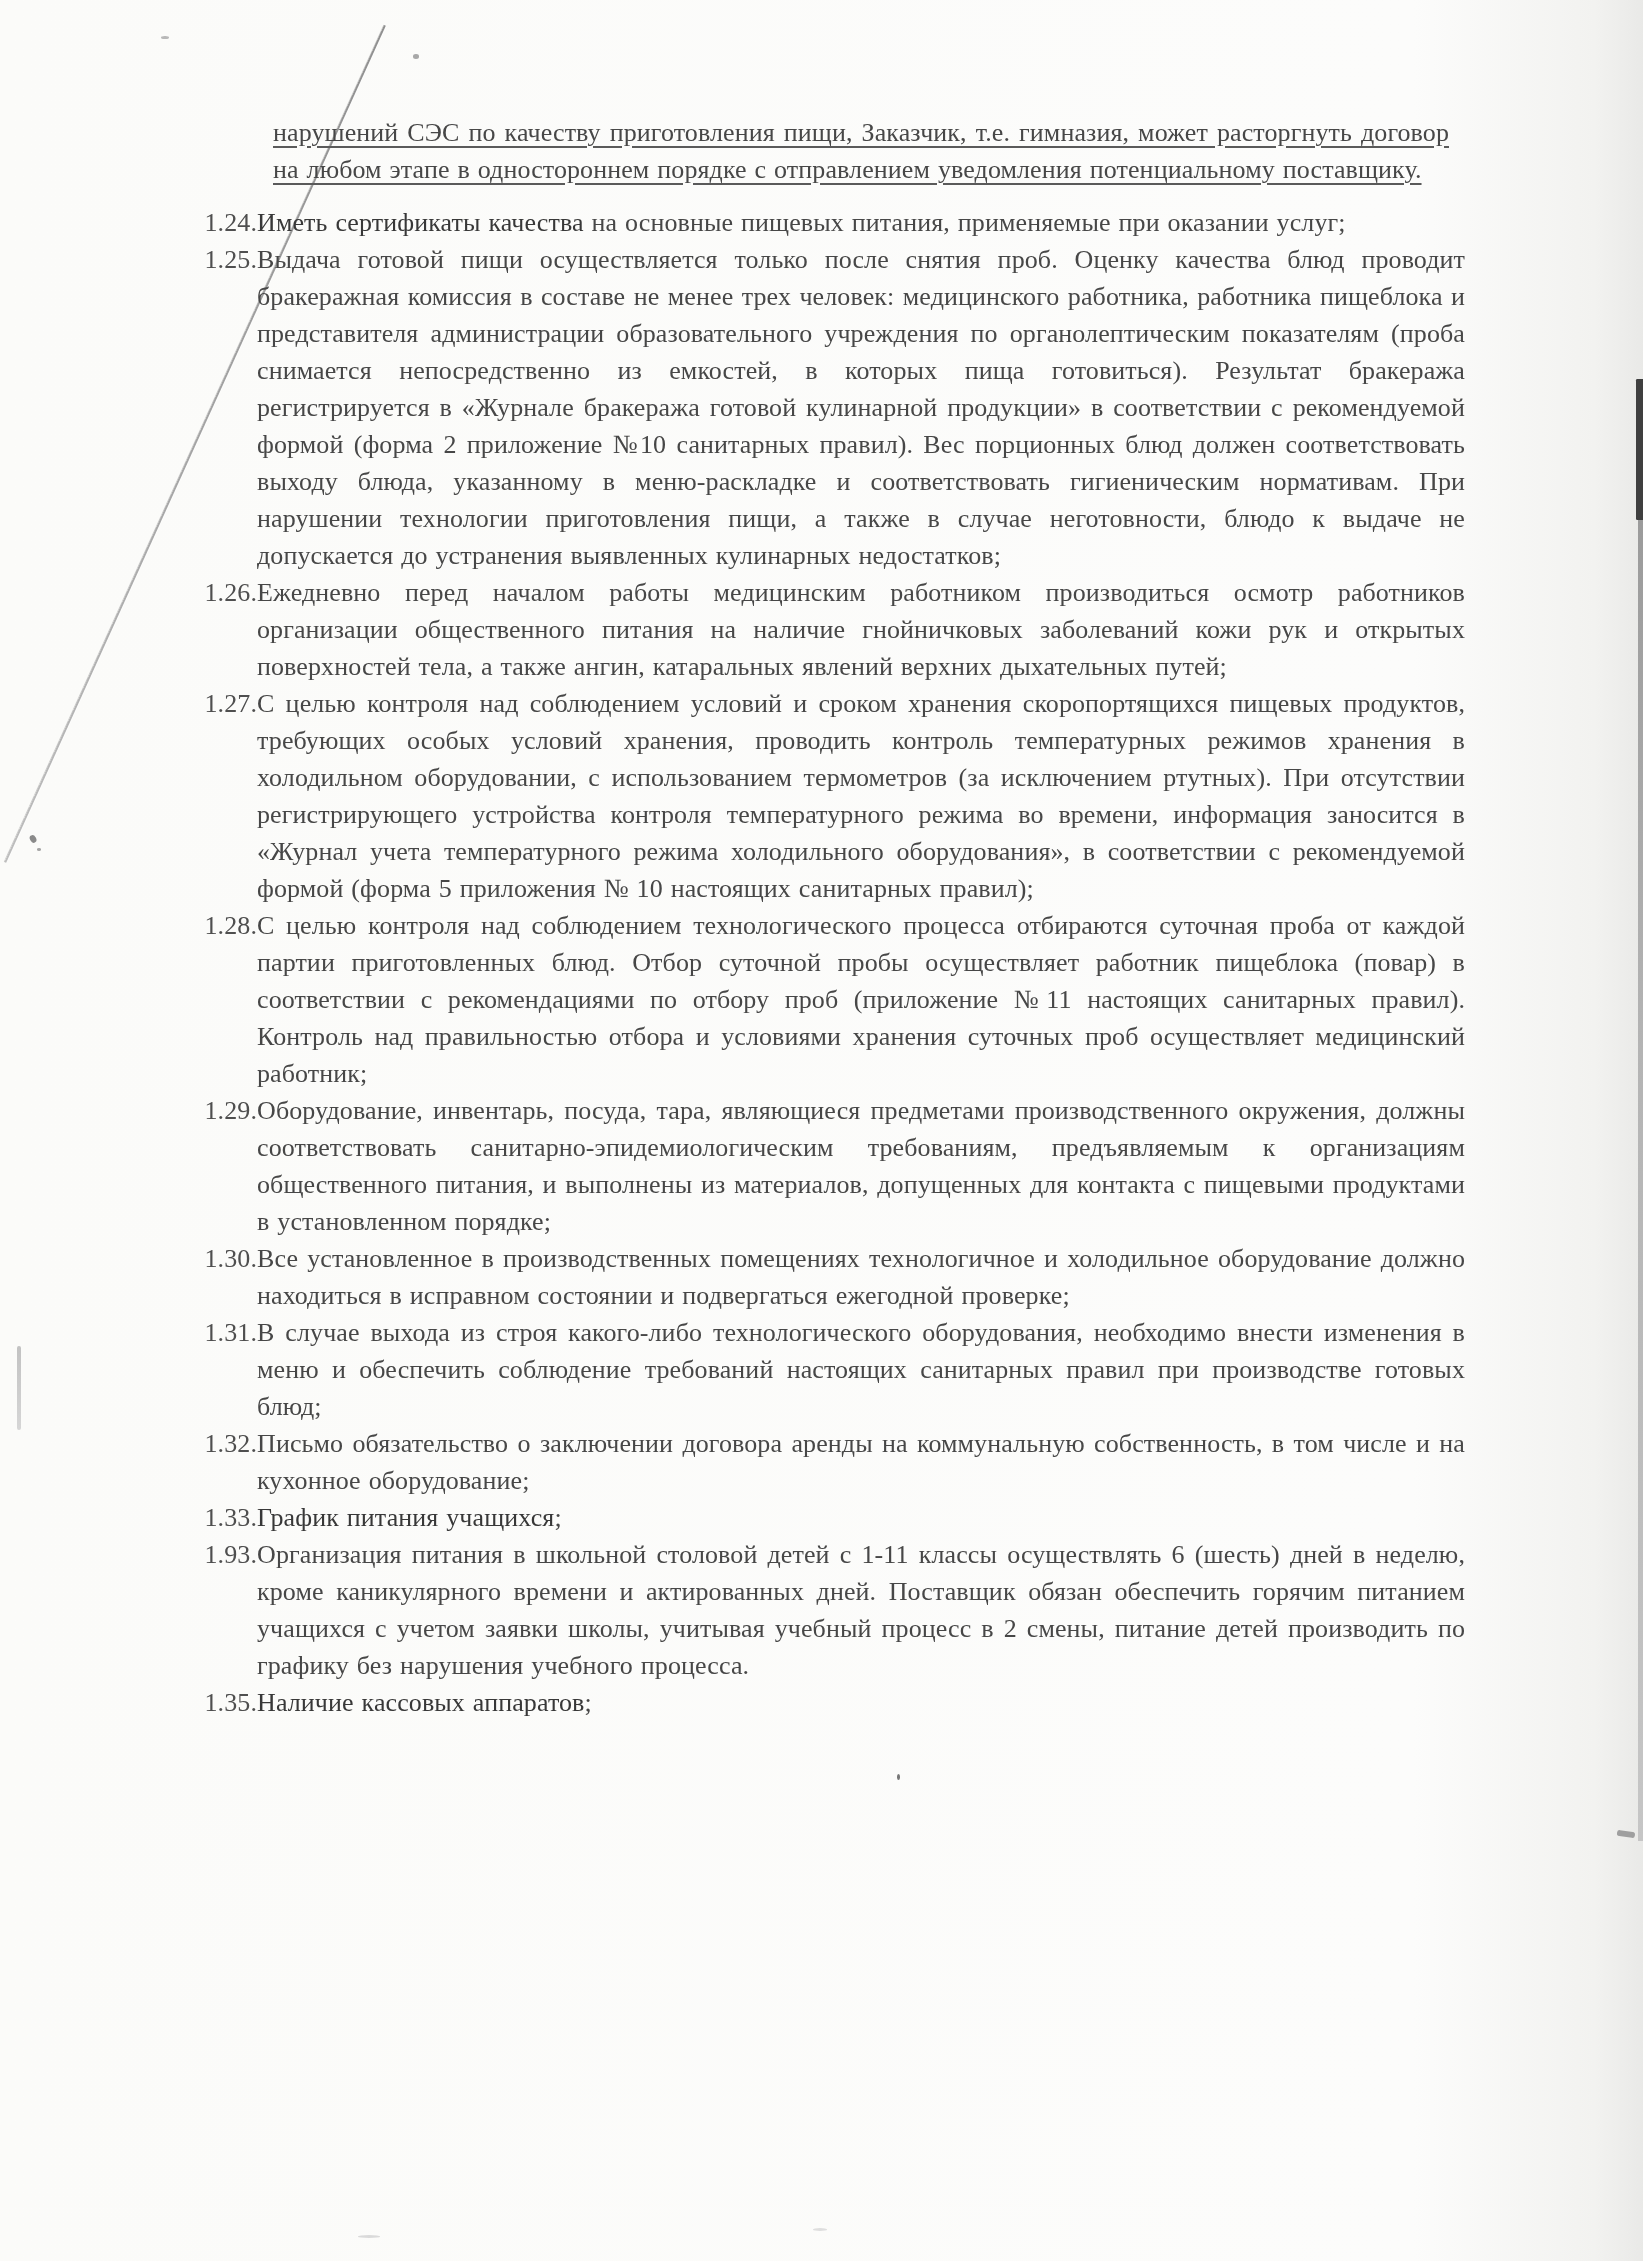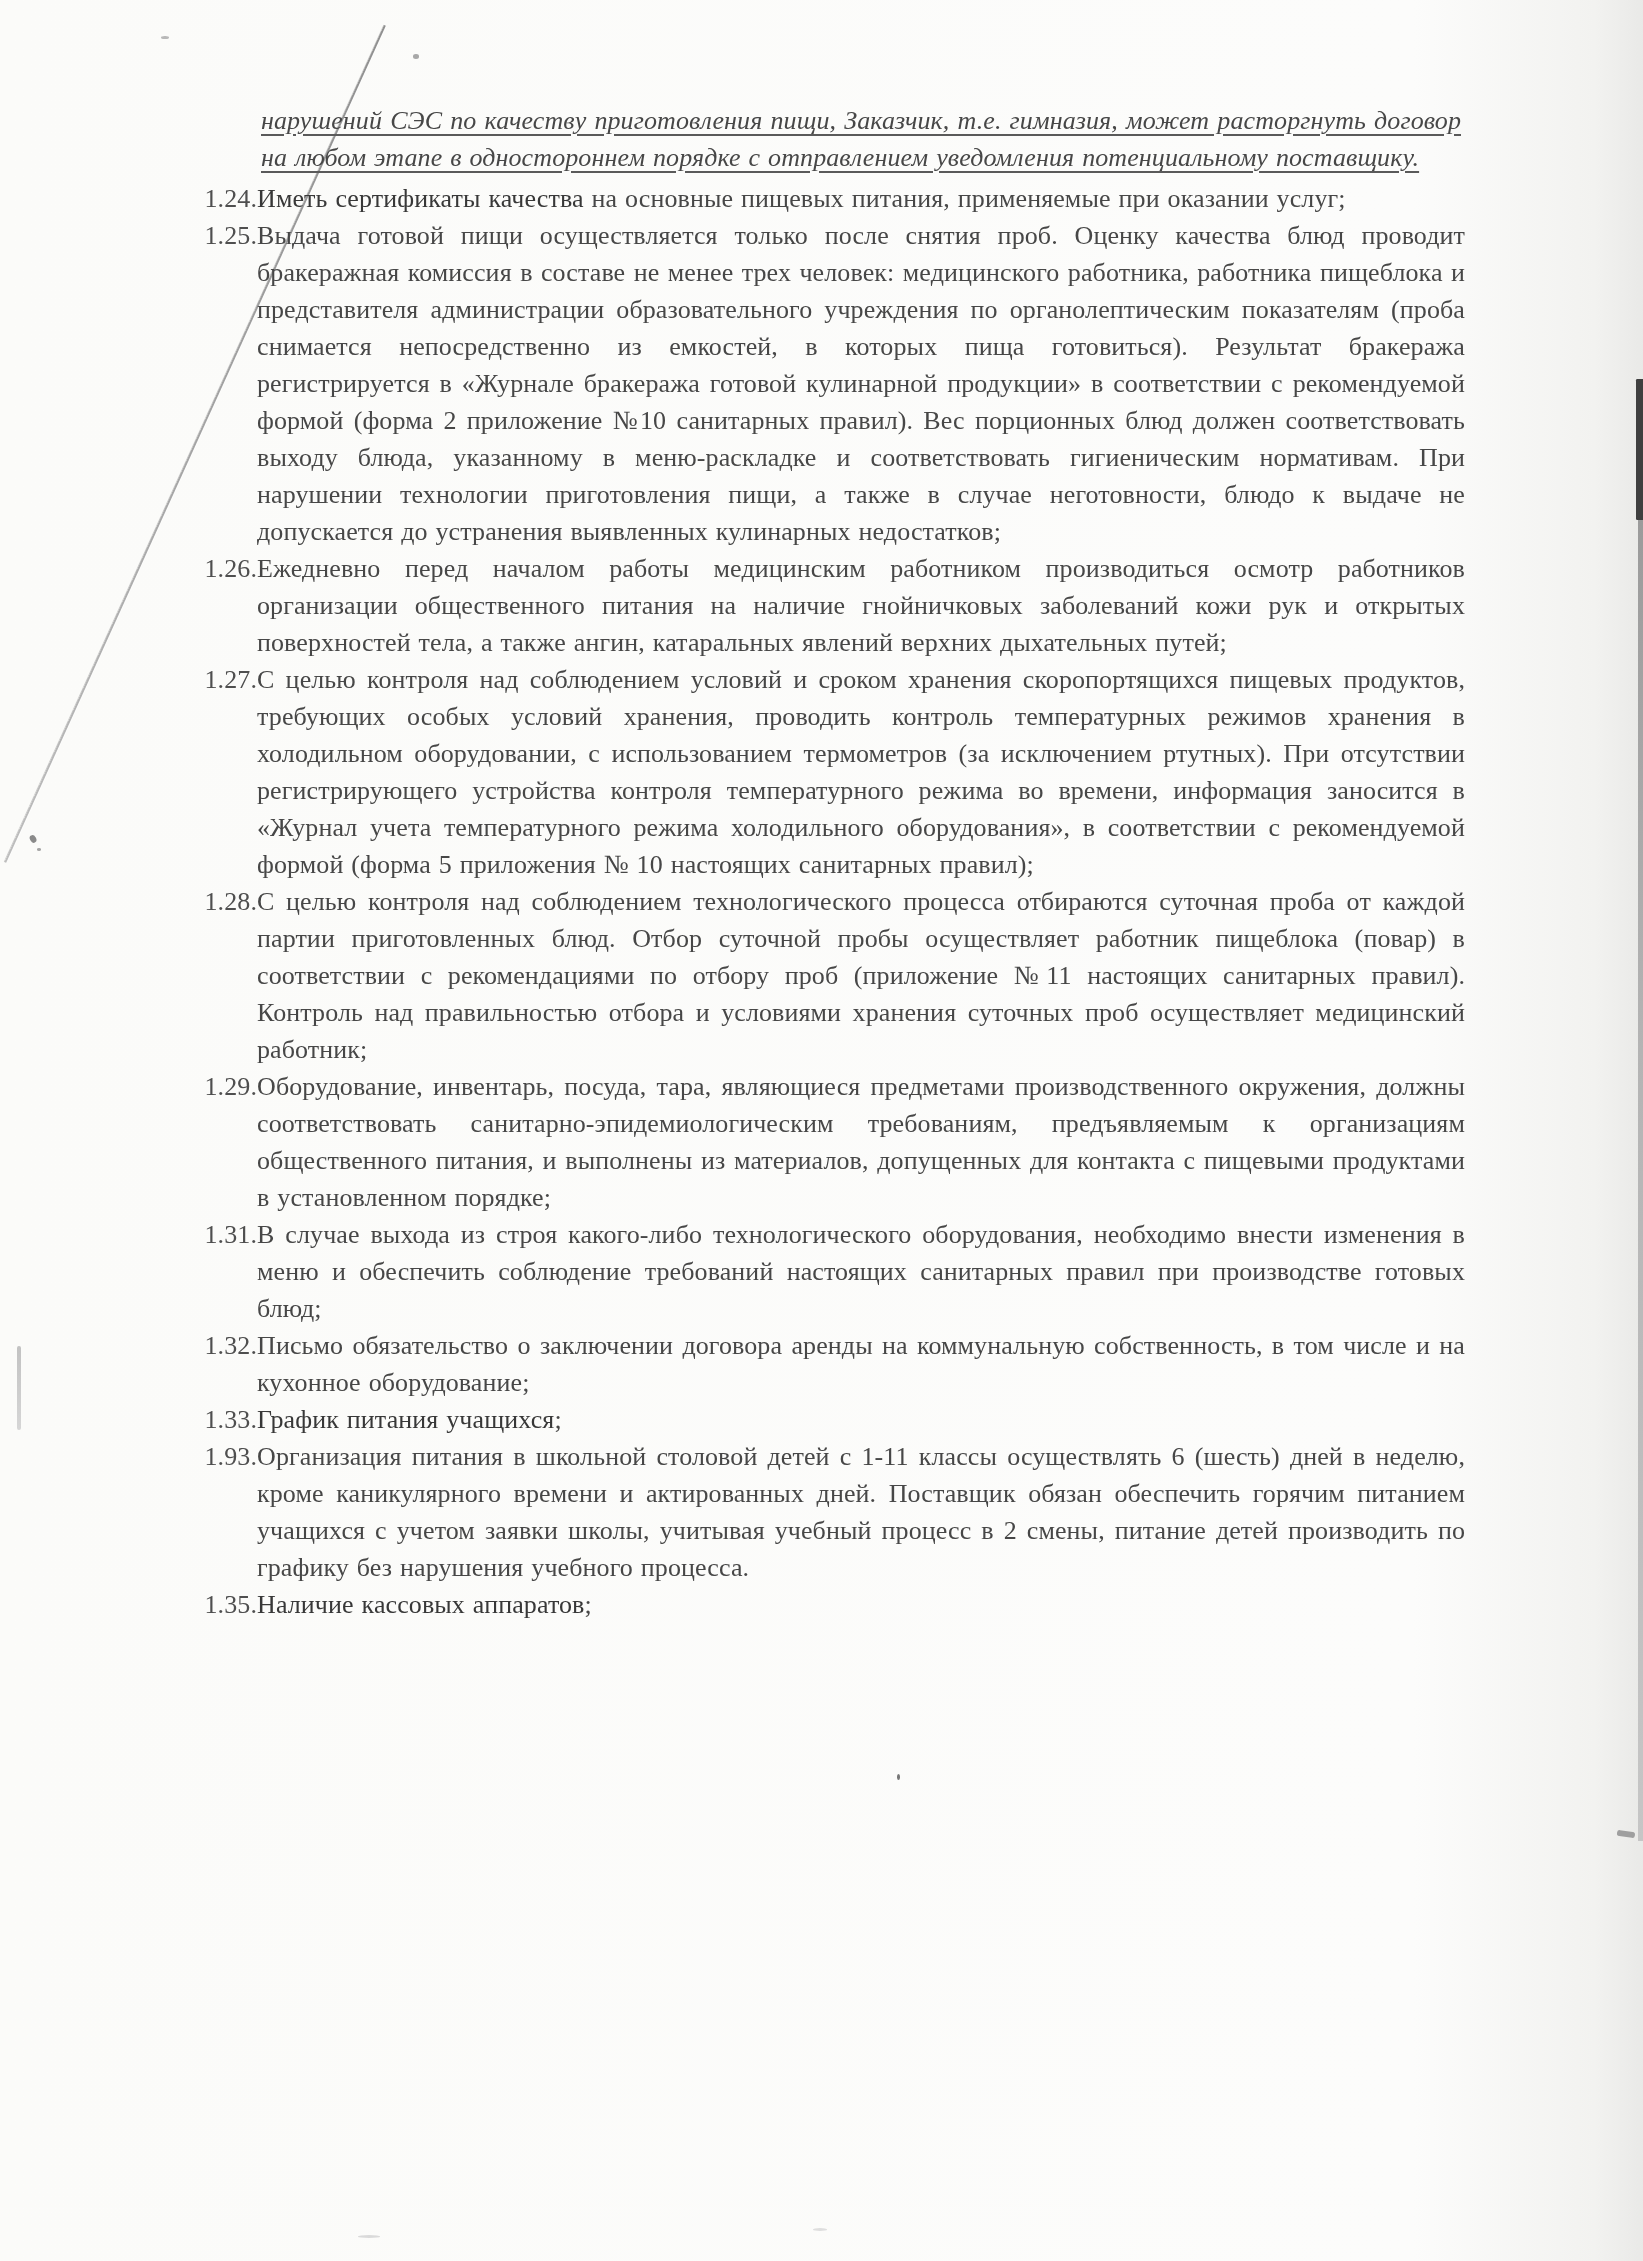--- a/index.html
+++ b/index.html
@@ -64,22 +64,21 @@
     left: 257px;
     top: 98px;
     width: 1208px;
     font-size: 26px;
     line-height: 37px;
     text-align: justify;
     letter-spacing: 0.1px;
     word-spacing: 1.3px;
   }
   .cont-para {
-    margin: 4px;
-    font-style: italic;
+    margin: 16px;
   }
   .cont-para .u {
     text-decoration: underline;
     text-decoration-thickness: 1.6px;
     text-underline-offset: 5.2px;
     text-decoration-color: #5a5a5a;
   }
   .list { }
   .item {
     position: relative;
@@ -134,20 +133,23 @@
         <div class="item">
     <span class="num">1.27.</span><span class="rest">С целью контроля над соблюдением условий и сроком хранения скоропортящихся пищевых продуктов, требующих особых условий хранения, проводить контроль температурных режимов хранения в холодильном оборудовании, с использованием термометров (за исключением ртутных). При отсутствии регистрирующего устройства контроля температурного режима во времени, информация заносится в «Журнал учета температурного режима холодильного оборудования», в соответствии с рекомендуемой формой (форма 5 приложения № 10 настоящих санитарных правил);</span>
   </div>
         <div class="item">
     <span class="num">1.28.</span><span class="rest">С целью контроля над соблюдением технологического процесса отбираются суточная проба от каждой партии приготовленных блюд. Отбор суточной пробы осуществляет работник пищеблока (повар) в соответствии с рекомендациями по отбору проб (приложение №11 настоящих санитарных правил). Контроль над правильностью отбора и условиями хранения суточных проб осуществляет медицинский работник;</span>
   </div>
         <div class="item">
     <span class="num">1.29.</span><span class="rest">Оборудование, инвентарь, посуда, тара, являющиеся предметами производственного окружения, должны соответствовать санитарно-эпидемиологическим требованиям, предъявляемым к организациям общественного питания, и выполнены из материалов, допущенных для контакта с пищевыми продуктами в установленном порядке;</span>
   </div>
         <div class="item">
+    <span class="num">1.30.</span><span class="rest">Все установленное в производственных помещениях технологичное и холодильное оборудование должно находиться в исправном состоянии и подвергаться ежегодной проверке;</span>
+  </div>
+        <div class="item">
     <span class="num">1.31.</span><span class="rest">В случае выхода из строя какого-либо технологического оборудования, необходимо внести изменения в меню и обеспечить соблюдение требований настоящих санитарных правил при производстве готовых блюд;</span>
   </div>
         <div class="item">
     <span class="num">1.32.</span><span class="rest">Письмо обязательство о заключении договора аренды на коммунальную собственность, в том числе и на кухонное оборудование;</span>
   </div>
         <div class="item">
     <span class="num">1.33.</span><span class="bold">График питания учащихся</span><span class="rest">;</span>
   </div>
         <div class="item">
     <span class="num">1.93.</span><span class="rest">Организация питания в школьной столовой детей с 1-11 классы осуществлять 6 (шесть) дней в неделю, кроме каникулярного времени и актированных дней.  Поставщик обязан обеспечить горячим питанием учащихся с учетом заявки школы, учитывая учебный процесс в 2 смены, питание детей производить по графику без нарушения учебного процесса.</span>

